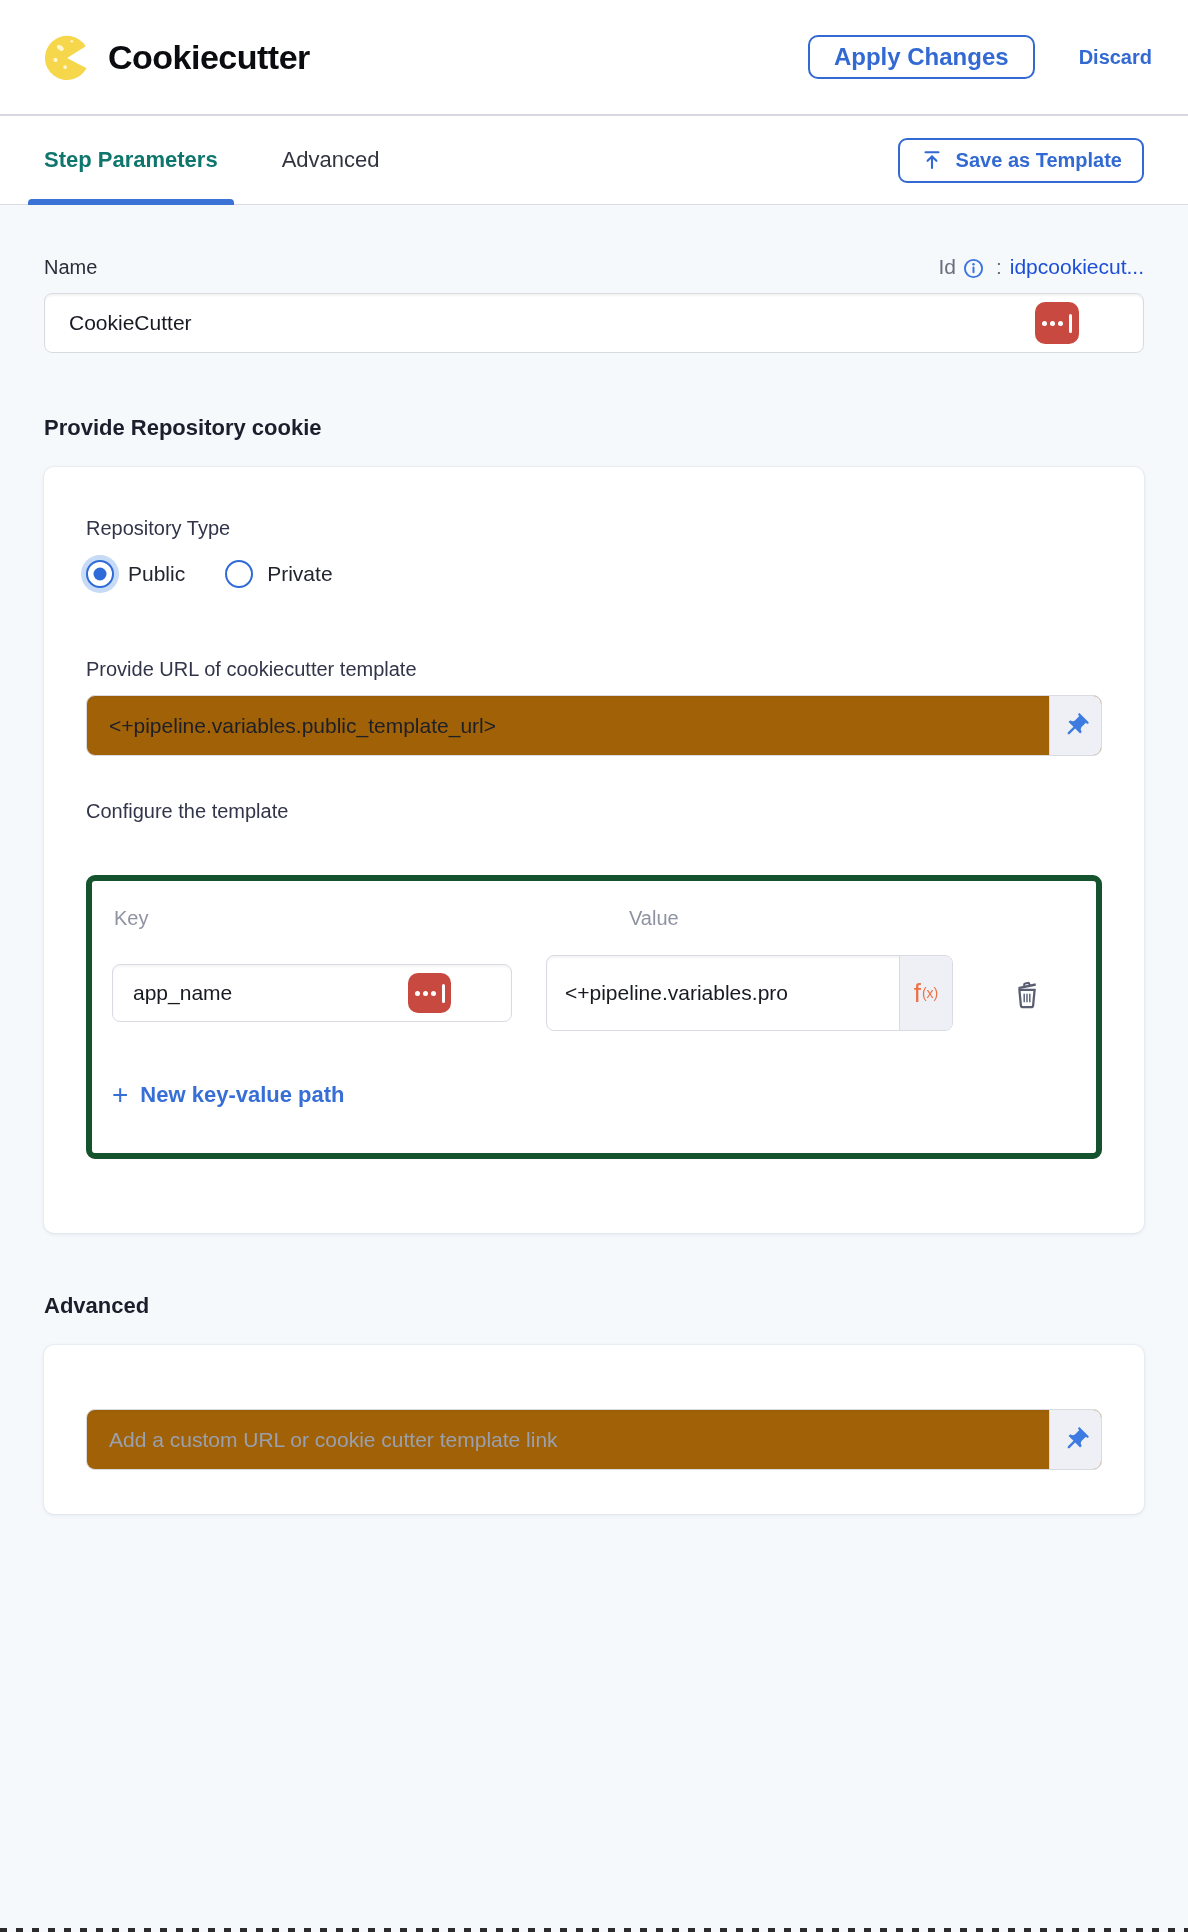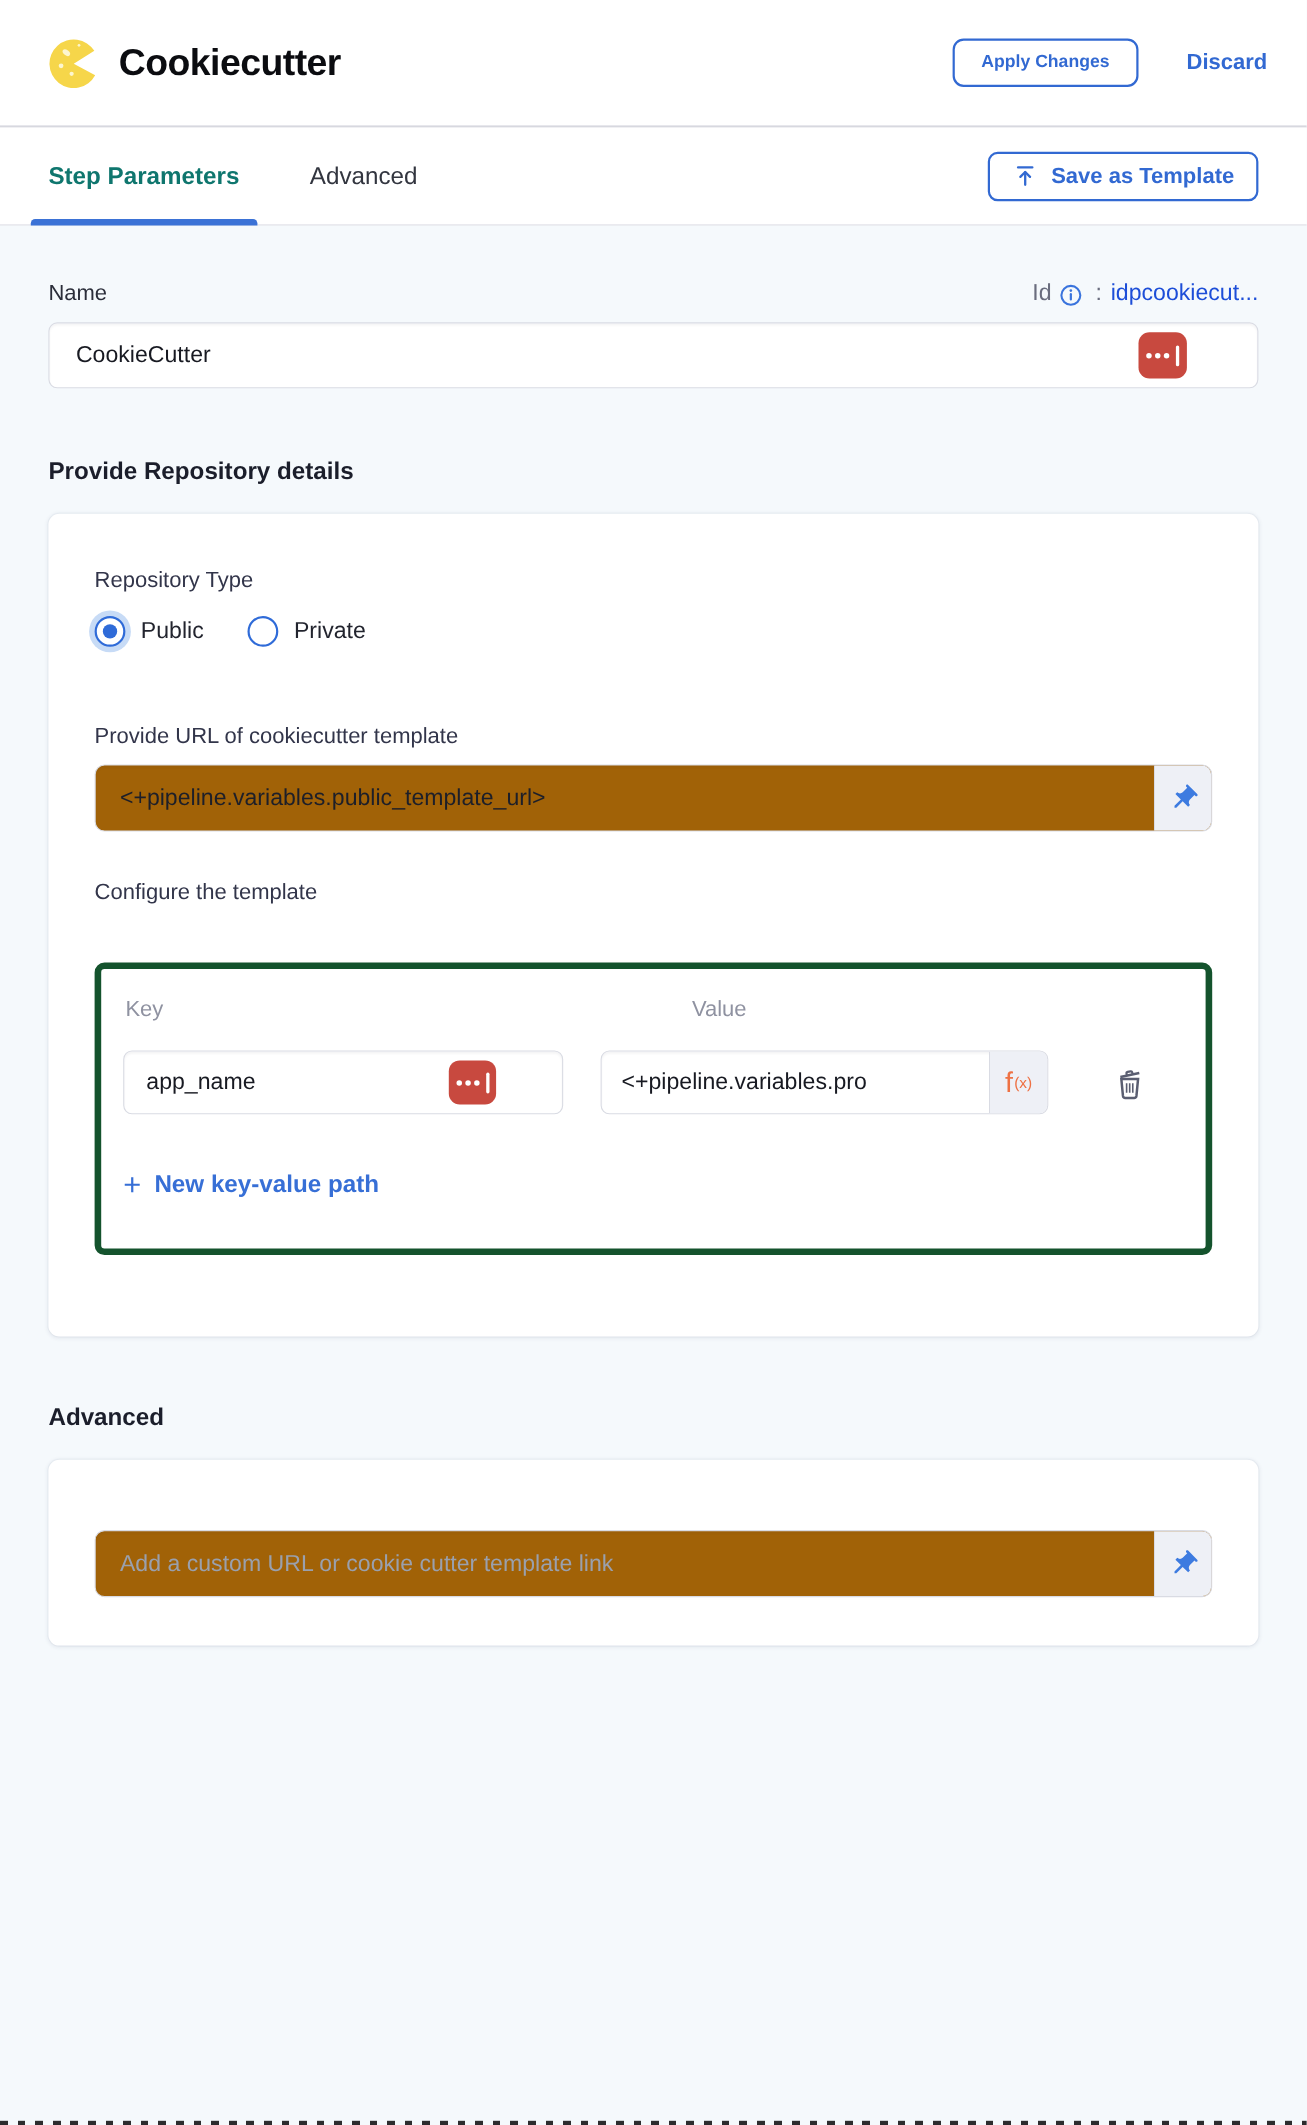--- a/index.html
+++ b/index.html
@@ -22,21 +22,21 @@
   }
   .logo { width:48px; height:50px; flex:0 0 auto; }
   .app-title {
     font-size:34px; font-weight:700; color:#0b0c10;
     margin-left:16px; letter-spacing:-0.5px;
   }
   .header-spacer { flex:1; }
   .btn-outline-blue {
     display:inline-flex; align-items:center; gap:10px;
     border:2px solid #3269d2; border-radius:10px;
-    color:#3269d2; font-size:16px; font-weight:600;
+    color:#3269d2; font-size:24px; font-weight:600;
     background:#fff; padding:0 24px; height:44px; cursor:pointer;
     font-family:inherit;
   }
   .btn-text-blue {
     color:#3269d2; font-size:20px; font-weight:600;
     background:none; border:none; margin-left:44px; cursor:pointer;
     font-family:inherit;
   }
   
   .tabbar {
@@ -159,21 +159,21 @@
     display:flex; align-items:stretch;
     box-shadow:inset 0 2px 2px rgba(40,41,61,0.05);
   }
   .kv-key-wrap input {
     flex:1; border:none; background:transparent; outline:none;
     font-family:inherit; font-size:21px; color:#181a22;
     padding:0 0 0 20px; min-width:0; border-radius:8px;
   }
   .kv-key-wrap .runtime-badge { right:60px; width:43px; height:40px; }
   .kv-value-wrap {
-    width:407px; height:58px; margin-left:34px;
+    width:407px; height:76px; margin-left:34px;
     background:#fff; border:1px solid #d9dbe3; border-radius:8px;
     display:flex; align-items:stretch;
     box-shadow:inset 0 2px 2px rgba(40,41,61,0.05);
   }
   .kv-value-wrap input {
     flex:1; border:none; background:transparent; outline:none;
     font-family:inherit; font-size:21px; color:#181a22;
     padding:0 4px 0 18px; min-width:0; border-radius:8px 0 0 8px;
     text-overflow:clip; white-space:nowrap; overflow:hidden;
   }
@@ -253,21 +253,21 @@
   <div class="text-input-wrap">
     <input type="text" value="CookieCutter" style="">
     <span class="runtime-badge">
       <span class="dot"></span>
         <span class="dot"></span>
         <span class="dot"></span>
         <span class="bar"></span>
     </span>
   </div>
 
-  <h2 class="section-heading">Provide Repository details</h2>
+  <h2 class="section-heading">Provide Repository cookie</h2>
 
   <section class="card">
     <div class="in-card-label">Repository Type</div>
     <div class="radio-row">
       <span class="radio checked"></span>
       <span class="radio-label">Public</span>
       <span class="radio"></span>
       <span class="radio-label">Private</span>
     </div>
 

